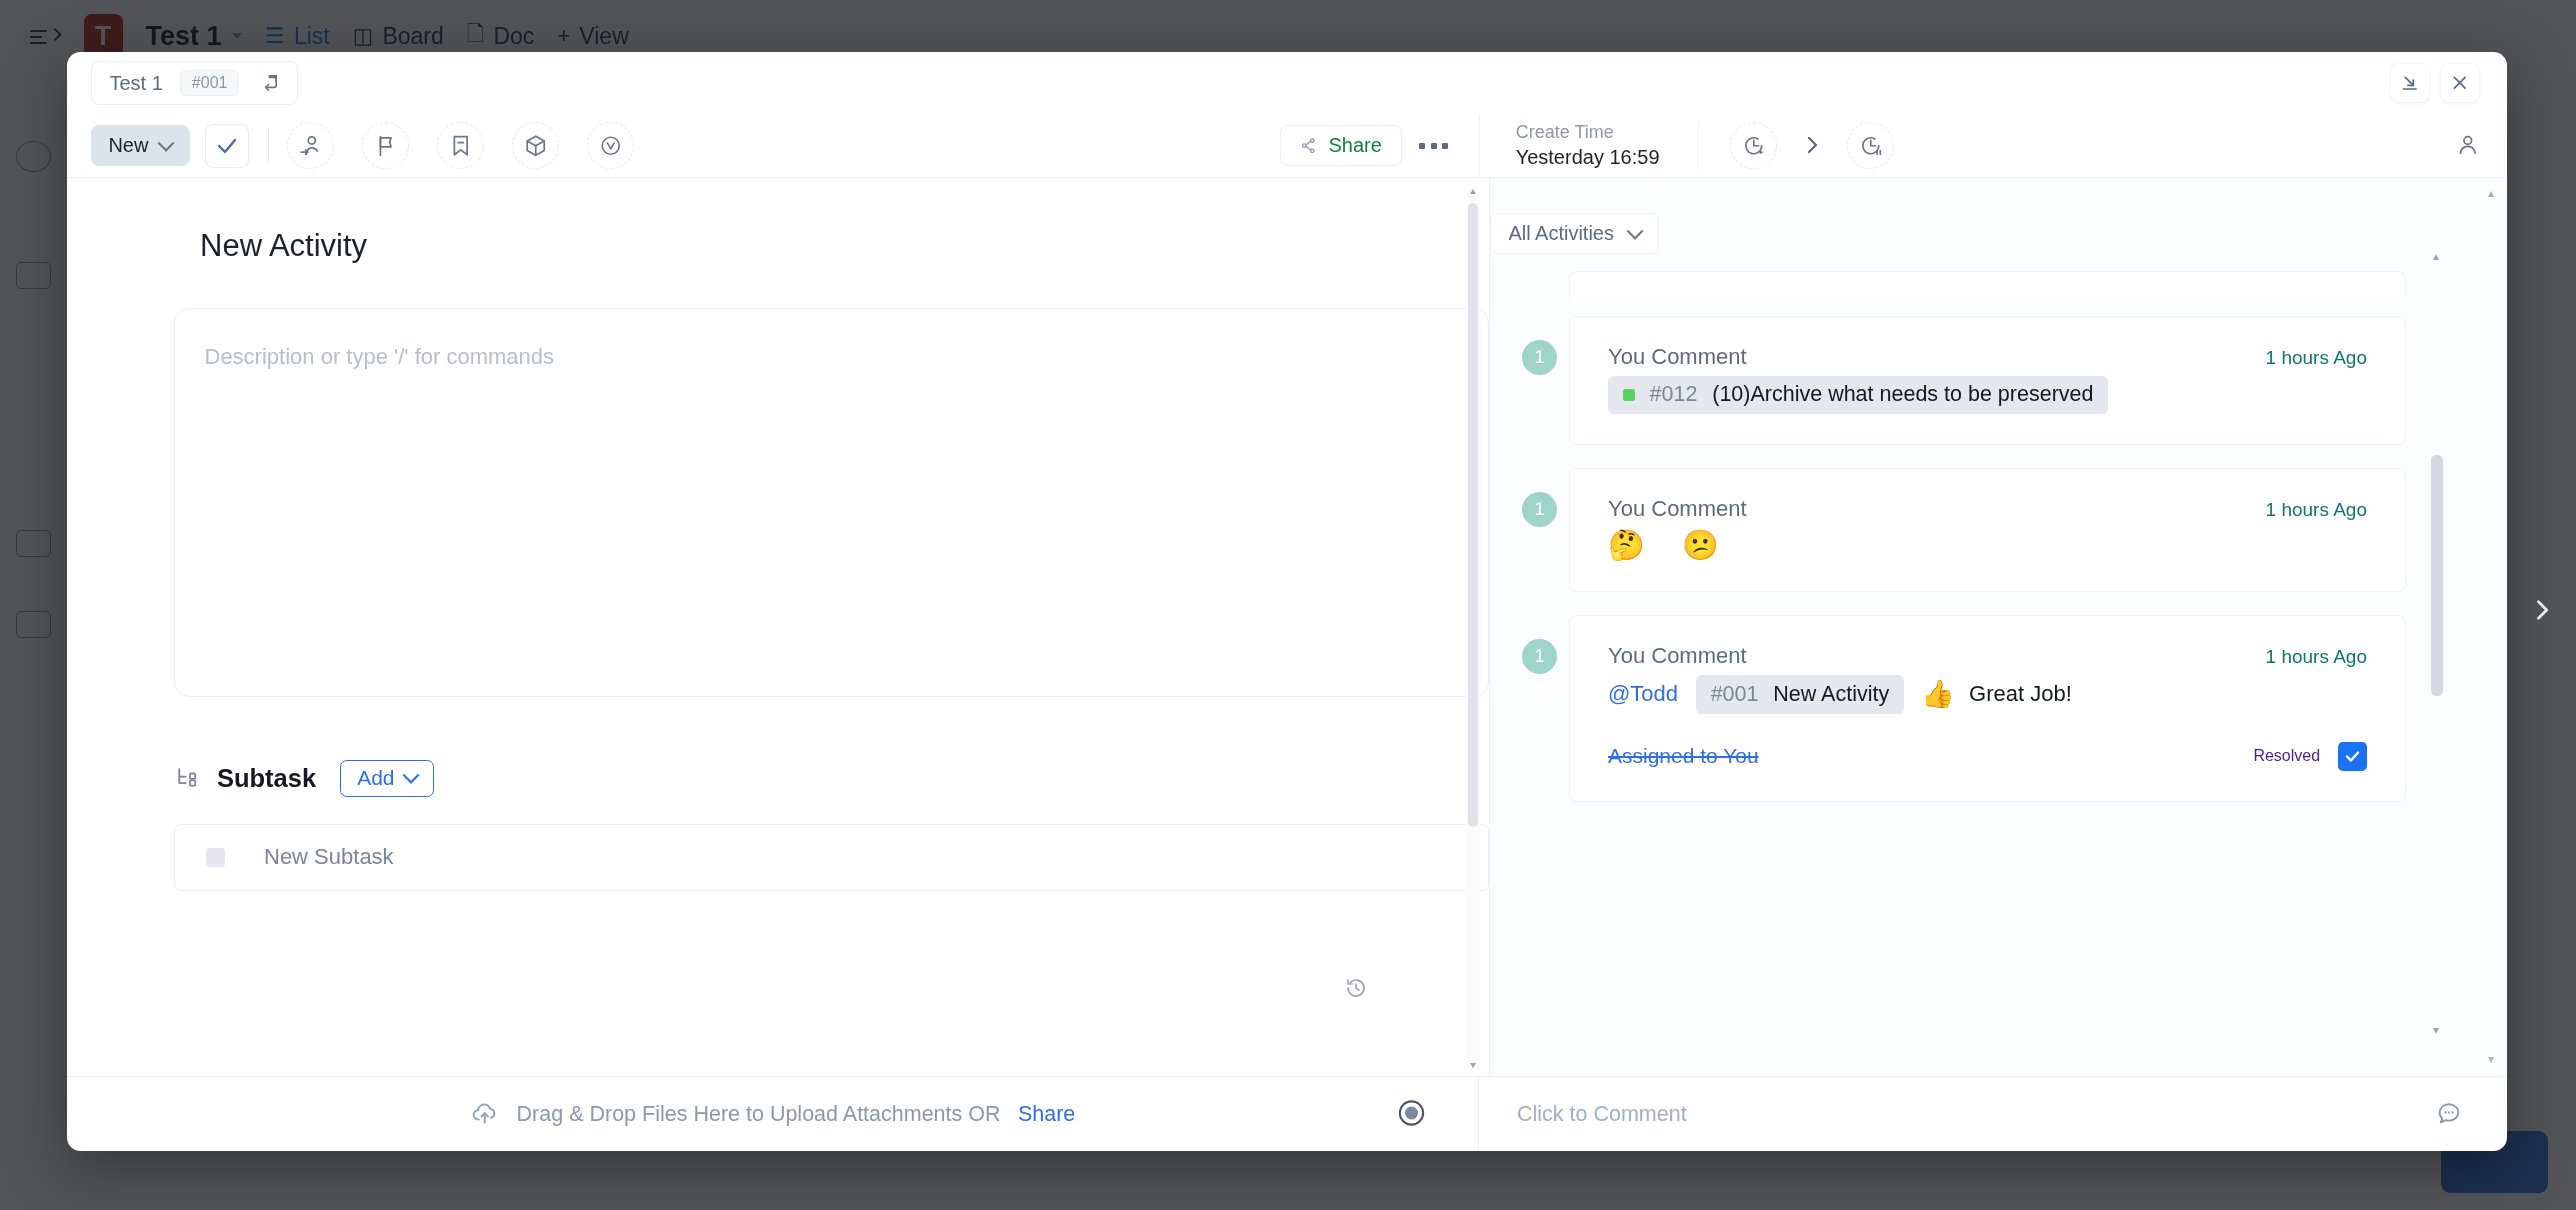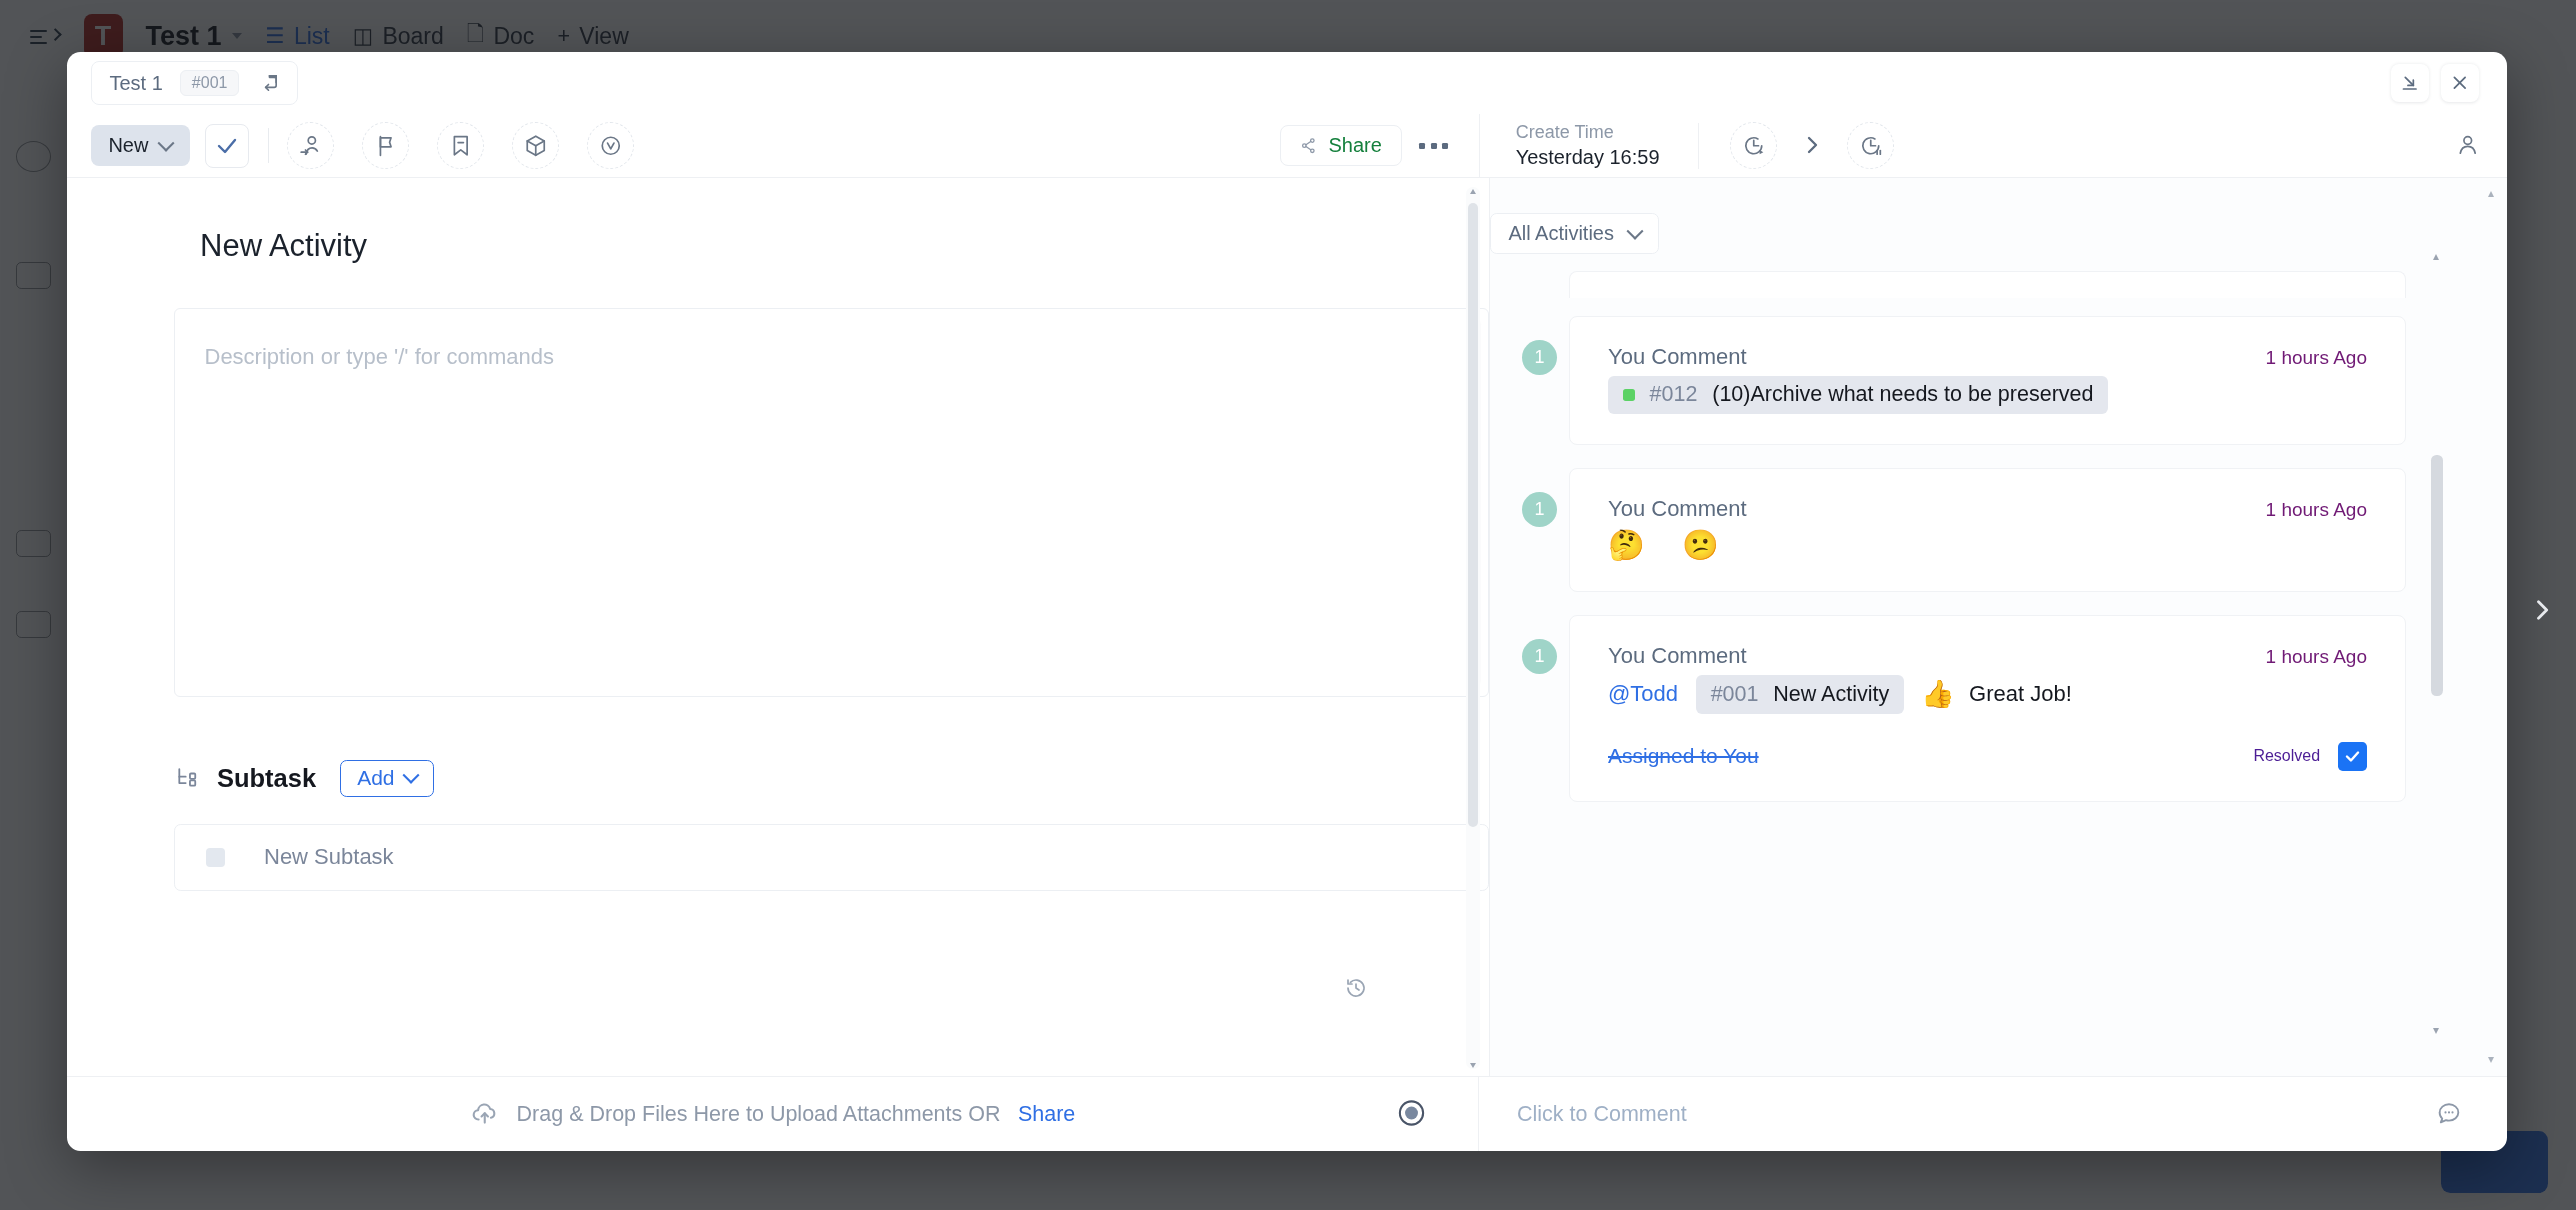--- a/index.html
+++ b/index.html
@@ -132,21 +132,21 @@
 
   
   .modal-body { flex: 1 1 auto; display: flex; min-height: 0; }
 
   
   .pane-left { flex: 0 0 1412px; position: relative; border-right: 0.7px solid #eef0f3; min-height: 0; display: flex; flex-direction: column; }
   .left-scroll { flex: 1 1 auto; overflow: hidden; position: relative; padding: 0 0 0 0; }
   .task-title { font-size: 31px; color: #1b222c; padding: 50px 0 0 133px; }
   .desc-box {
     margin: 44px 0 0 107px; width: 1315px; height: 389px;
-    border: 0.7px solid #eceff3; border-radius: 6px; position: relative; background: #fff;
+    border: 0.7px solid #eceff3; border-radius: 15px; position: relative; background: #fff;
   }
   .desc-ph { font-size: 22px; color: #b7bfca; padding: 35px 0 0 29.5px; }
   .desc-scroll { position: absolute; right: 6.7px; top: 9.4px; bottom: 9.4px; width: 13.4px; }
   .desc-scroll .track { position: absolute; inset: 0; background: #fbfbfc; border-radius: 6.7px; }
   .desc-scroll .thumb { position: absolute; left: 2px; top: 19px; width: 9.4px; height: 262px; background: #e4e7eb; border-radius: 5.4px; }
   .desc-scroll .ar { position: absolute; left: 3.4px; width: 0; height: 0; border-left: 3.4px solid transparent; border-right: 3.4px solid transparent; }
   .desc-scroll .ar.up { top: 2.7px; border-bottom: 5.4px solid #9aa3b0; }
   .desc-scroll .ar.dn { bottom: 2.7px; border-top: 5.4px solid #9aa3b0; }
   .hist-ic { position: absolute; right: 121px; top: 798px; }
   .hist-ic svg { width: 24px; height: 24px; }
@@ -191,21 +191,21 @@
   }
   .act + .act { margin-top: 23px; }
   .act.partial { height: 27px; padding: 0; overflow: hidden; border-bottom: none; border-radius: 8px 8px 0 0; }
   .avatar {
     position: absolute; left: -48px; top: 23px; width: 35px; height: 35px; border-radius: 50%;
     background: #9fd4c8; color: #ffffff; font-size: 18px;
     display: flex; align-items: center; justify-content: center;
   }
   .act-head { display: flex; align-items: baseline; justify-content: space-between; }
   .act-who { font-size: 22px; color: #5c6b7f; }
-  .act-when { font-size: 19px; color: #701a75; }
+  .act-when { font-size: 19px; color: #0f766e; }
   .act-body { margin-top: 6px; }
   .chip-ref {
     display: inline-flex; align-items: center; gap: 14.8px; background: #e4e7ee;
     border-radius: 6px; padding: 6.7px 14.8px; vertical-align: middle;
   }
   .chip-ref .dot { width: 12px; height: 12px; border-radius: 2.7px; background: #5bd265; }
   .chip-ref .num { font-size: 21.5px; color: #7b869a; }
   .chip-ref .name { font-size: 21.5px; color: #15181f; }
   .emoji-row { font-size: 29.5px; letter-spacing: 14.8px; }
   .mention { font-size: 22px; color: #2f6fe4; margin-right: 14.8px; vertical-align: middle; }

